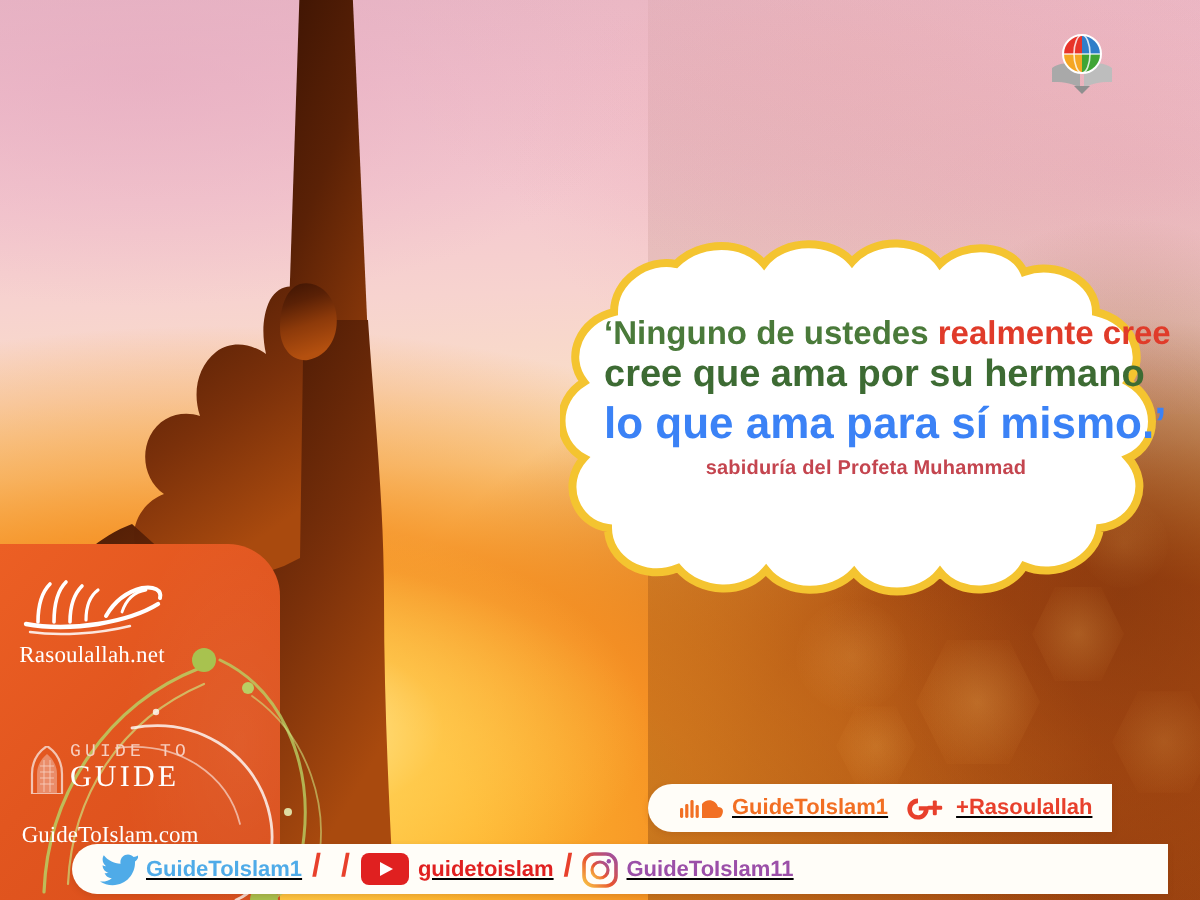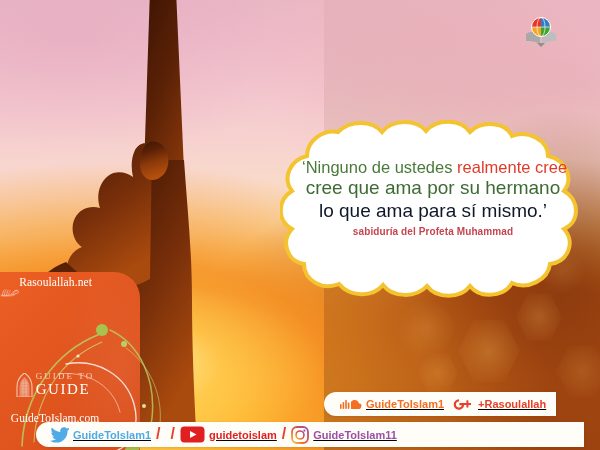--- a/index.html
+++ b/index.html
@@ -86,22 +86,22 @@
     position:absolute; right:-40px; top:-20px;
     width:120px; height:240px;
     background:radial-gradient(closest-side, rgba(255,255,255,0.06), rgba(255,255,255,0));
   }
   .swirls { position:absolute; left:14px; top:300px; width:190px; height:150px; pointer-events:none; }
 
   
   .logo-rasool {
     position:absolute; left:0; top:276px;
     width:92px; height:62px;
-    display:flex; flex-direction:row;
-    align-items:flex-start; justify-content:flex-end;
+    display:flex; flex-direction:column;
+    align-items:center; justify-content:flex-end;
     padding-bottom:4px;
   }
   .arabic-callig {
     width:74px; height:34px;
     margin-bottom:1px;
   }
   .logo-rasool .dom {
     font-family:"Liberation Serif", serif;
     font-size:11.5px; color:#ffffff; letter-spacing:.1px;
     white-space:nowrap;
@@ -109,21 +109,21 @@
   
   .logo-guide {
     position:absolute; left:2px; top:372px;
     width:106px; height:46px;
     display:flex; flex-direction:column; align-items:center;
   }
   .guide-row { display:flex; align-items:center; gap:3px; }
   .guide-arch { width:17px; height:24px; }
   .guide-words { display:flex; flex-direction:column; line-height:1; }
   .guide-words .w1 {
-    font-family:Liberation Serif, serif;
+    font-family:Liberation Mono, monospace;
     font-size:9px; color:#f7cfc0; letter-spacing:2.1px;
   }
   .guide-words .w2 {
     font-family:"Liberation Serif", serif;
     font-size:15px; color:#ffffff; letter-spacing:1.6px; margin-top:1px;
   }
   .logo-guide .dom {
     font-family:"Liberation Serif", serif;
     font-size:11.5px; color:#ffffff; margin-top:15px; white-space:nowrap;
   }
@@ -136,26 +136,26 @@
   
   .cloud-wrap {
     position:absolute; left:280px; top:118px;
     width:306px; height:182px;
   }
   .cloud-wrap svg { position:absolute; inset:0; }
   .quote-box {
     position:absolute; left:22px; top:40px; right:22px;
     text-align:center;
   }
-  .q-line { font-weight:normal; line-height:1.12; white-space:nowrap; }
+  .q-line { font-weight:bold; line-height:1.12; white-space:nowrap; }
   .q1 { font-size:16.5px; }
   .q1 .g { color:#4a7a3a; }
   .q1 .r { color:#e03b2a; }
   .q2 { font-size:19px; color:#3d6b33; margin-top:1px; }
-  .q3 { font-size:19px; color:#0f172a; margin-top:1px; }
+  .q3 { font-size:22px; color:#3b82f6; margin-top:1px; }
   .q-attr {
     margin-top:5px;
     font-size:10px; font-weight:bold; color:#c4454f;
     letter-spacing:.1px;
   }
 
   
   .social-top {
     position:absolute; left:324px; top:392px;
     height:24px;

